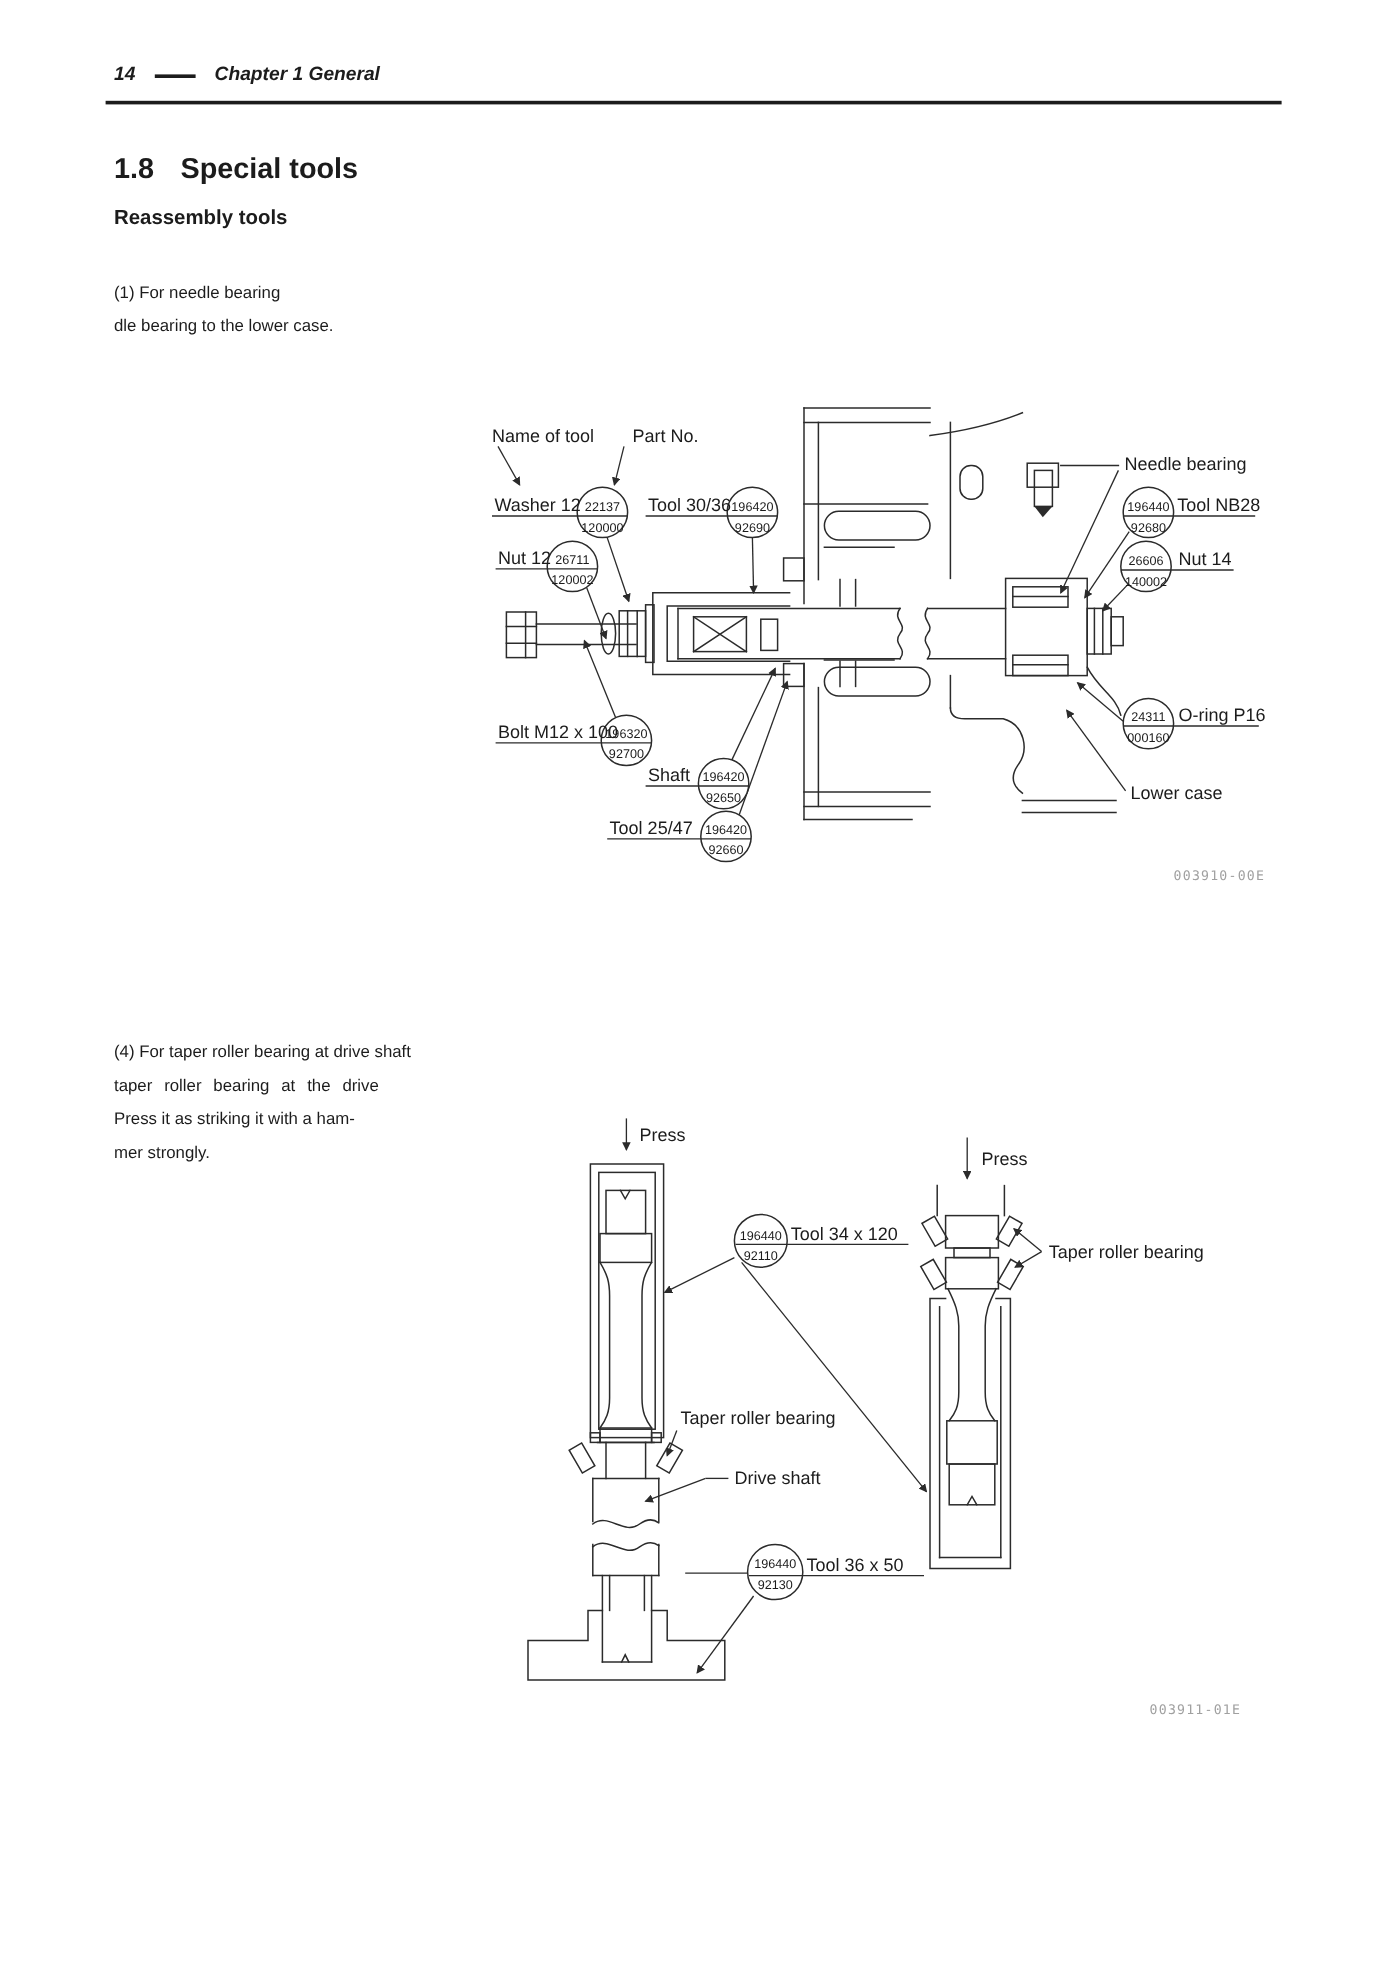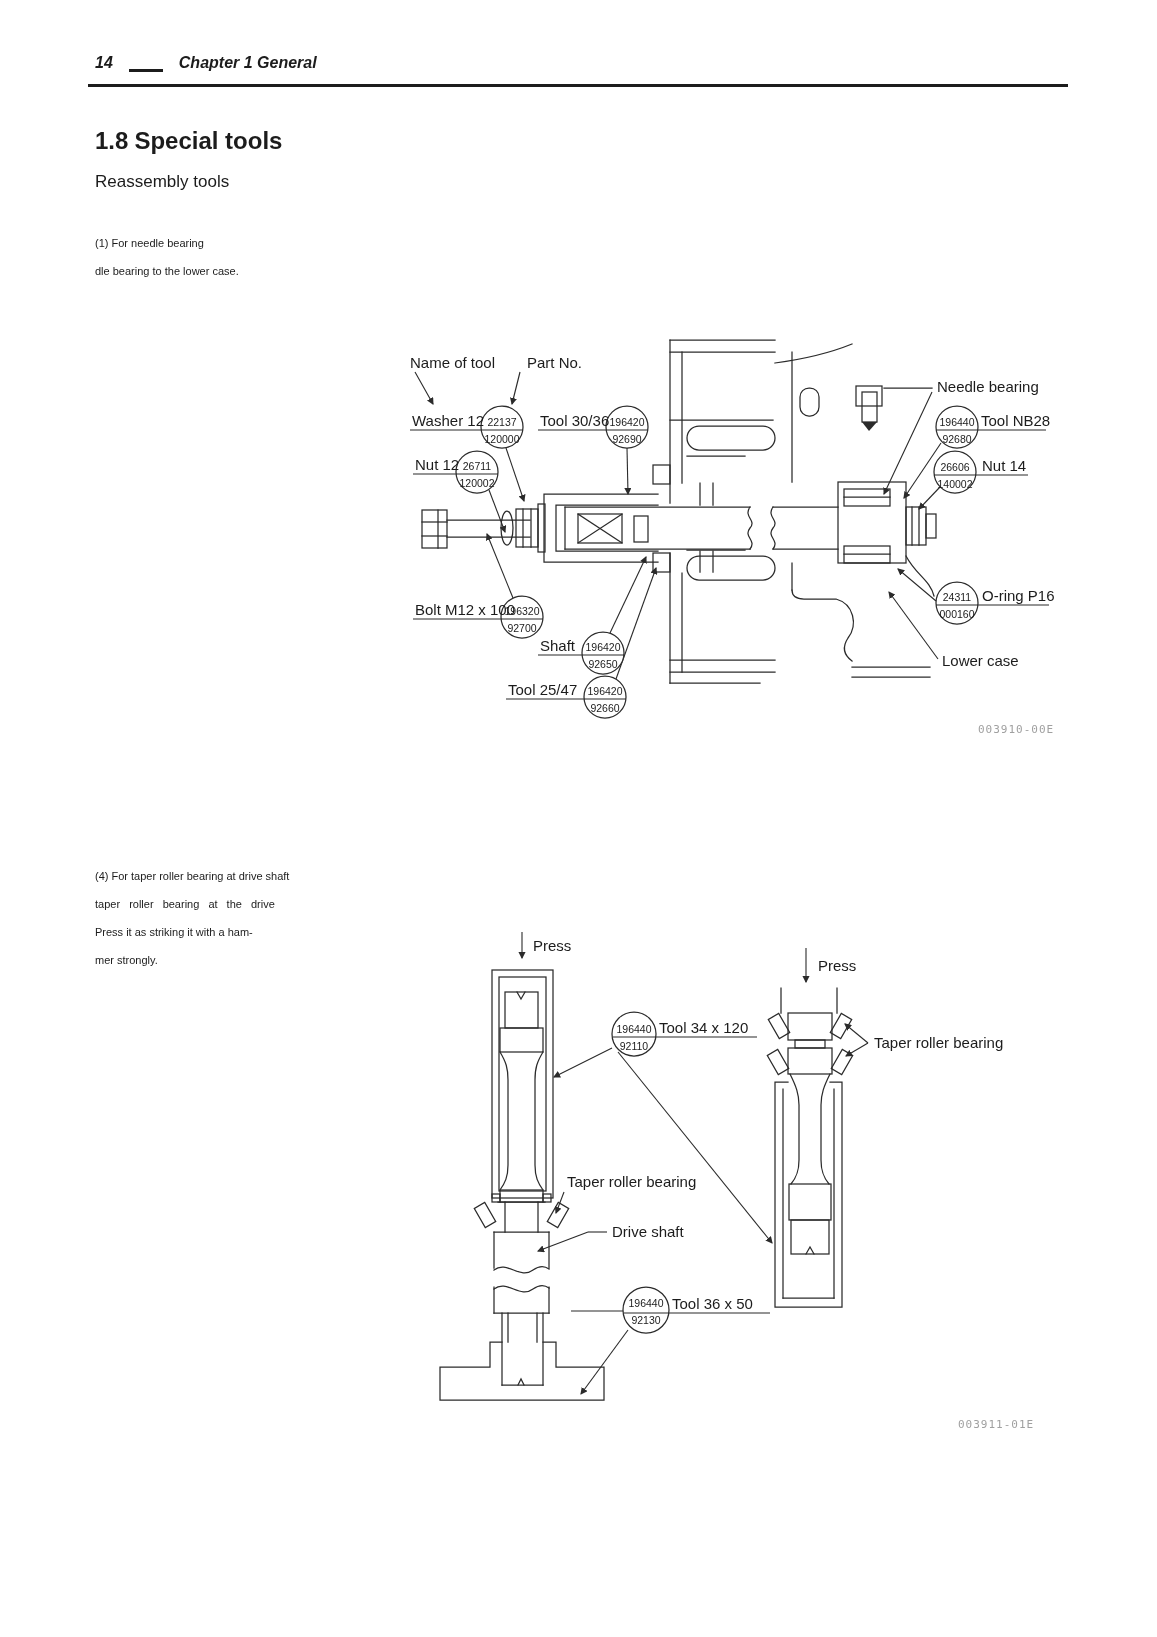--- a/index.html
+++ b/index.html
@@ -1,25 +1,25 @@
 <!DOCTYPE html>
 <html><head>
 <meta charset="utf-8">
 <style>
   html,body{margin:0;padding:0}
   body{width:1157px;height:1637px;background:#ffffff;position:relative;
        font-family:"Liberation Sans",sans-serif;color:#1c1c1c;overflow:hidden}
   .abs{position:absolute}
-  .hdr{left:95px;top:54px;display:flex;align-items:flex-end;font-size:16px;font-weight:bold;font-style:italic}
+  .hdr{left:95px;top:54px;display:flex;align-items:center;font-size:16px;font-weight:bold;font-style:italic}
   .hdr-dash{display:inline-block;width:34px;height:3px;background:#1c1c1c;margin:0 16px}
   .rule{left:88px;top:84px;width:980px;height:3px;background:#1c1c1c}
   .title{left:95px;top:127px;font-size:24px;font-weight:bold}
-  .title .num{margin-right:6px}
-  .subtitle{left:95px;top:172px;font-size:17px;font-weight:normal}
-  .para{font-size:11px;line-height:28px}
+  .title .num{margin-right:22px}
+  .subtitle{left:95px;top:172px;font-size:17px;font-weight:bold}
+  .para{font-size:14px;line-height:28px}
   .p1{left:95px;top:229px;width:360px}
   .p2{left:95px;top:862px;width:370px}
   .ws-wide{word-spacing:22px}
   .ws-med{word-spacing:6px}
   svg{position:absolute;overflow:visible}
   .draw line,.draw path,.draw rect,.draw polyline,.draw ellipse{stroke:#2b2b2b;stroke-width:1.25;fill:none;stroke-linecap:square}
   .draw polygon{fill:#2b2b2b;stroke:none}
   .ldr{stroke:#2b2b2b;stroke-width:1.1;fill:none}
   .ul{stroke:#2b2b2b;stroke-width:1.1}
   .cl{fill:#ffffff;stroke:#2b2b2b;stroke-width:1.25}

